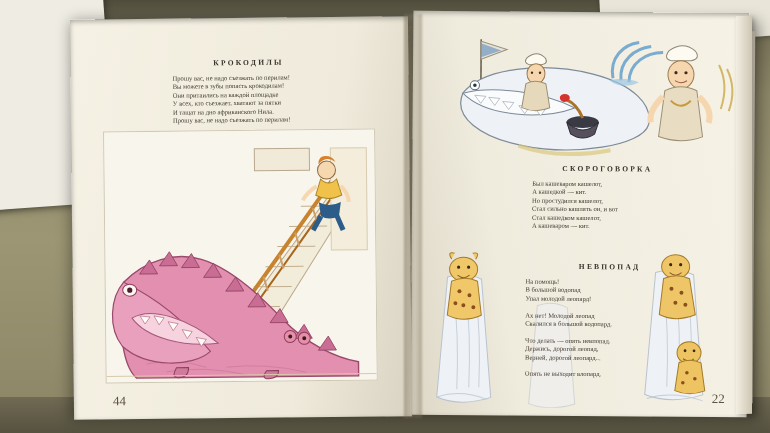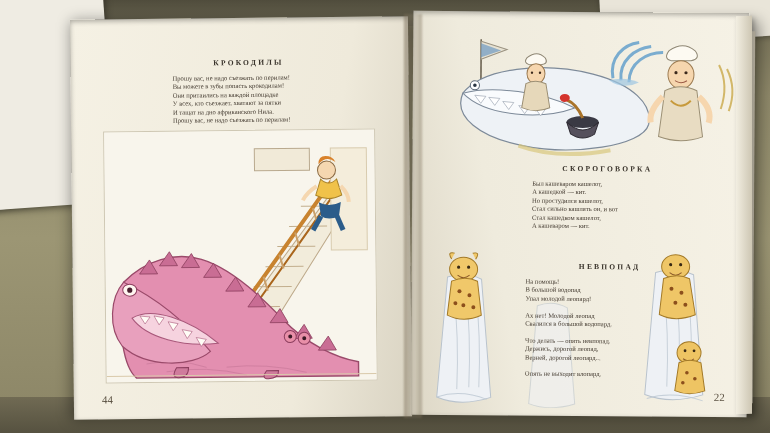--- a/index.html
+++ b/index.html
@@ -90,21 +90,21 @@
   .poem-title{
     text-align:center;letter-spacing:2.2px;
     font-size:7.5px;color:#3a342c;font-weight:bold;
     font-family:"Liberation Serif", serif;
   }
   .poem{
     font-size:6.6px;line-height:8.4px;color:#453c32;
     white-space:pre-line;
   }
   .folio{
-    position:absolute;font-size:11px;color:#5c5344;
+    position:absolute;font-size:13px;color:#5c5344;margin-left:11px;
   }
 
   
   .lp-text{position:absolute;left:88px;top:40px;width:180px;}
   .lp-poem{margin-top:7px;padding-left:14px;}
 
   
   .illus{
     position:absolute;left:32px;top:112px;width:270px;height:250px;
     background:#f7f4ea;

